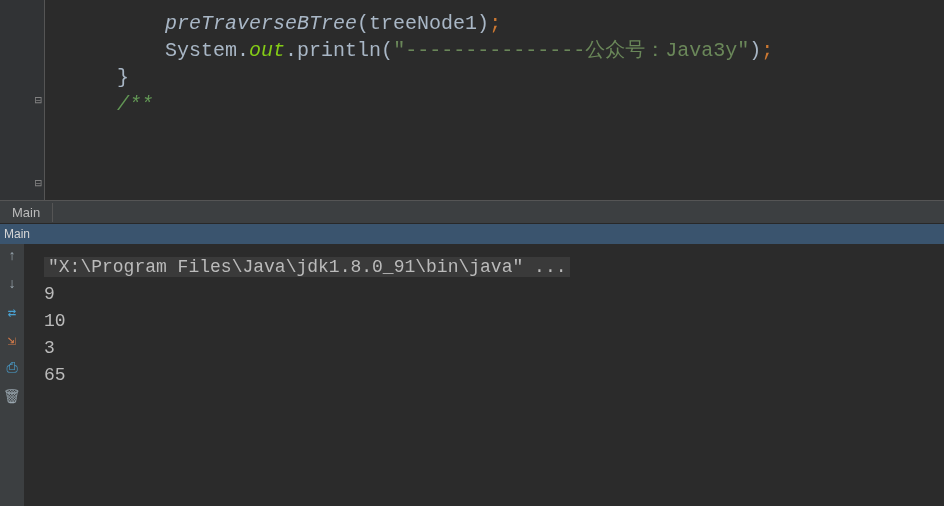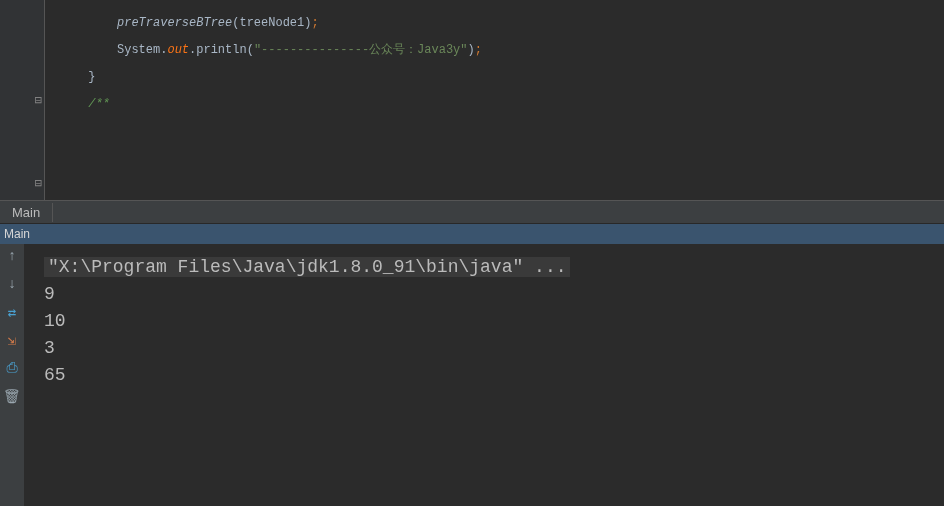--- a/index.html
+++ b/index.html
@@ -29,28 +29,28 @@
     font-size: 12px;
     line-height: 1;
     cursor: pointer;
   }
   .code-area {
     flex: 1;
     padding-top: 10px;
     overflow: hidden;
   }
   .code-line {
-    font-size: 12px;
+    font-size: 20px;
     line-height: 27px;
     white-space: pre;
     padding-left: 0;
   }
   .hl-default { color: #a9b7c6; }
   .hl-call-italic { color: #a9b7c6; font-style: italic; }
-  .hl-field-italic { color: #f97316; font-style: italic; }
+  .hl-field-italic { color: #84cc16; font-style: italic; }
   .hl-string { color: #6a8759; }
   .hl-comment { color: #629755; font-style: italic; }
   .hl-semi { color: #cc7832; }
 
   .tab-bar {
     height: 24px;
     background: #3c3f41;
     border-top: 1px solid #555;
     border-bottom: 1px solid #282828;
     display: flex;

